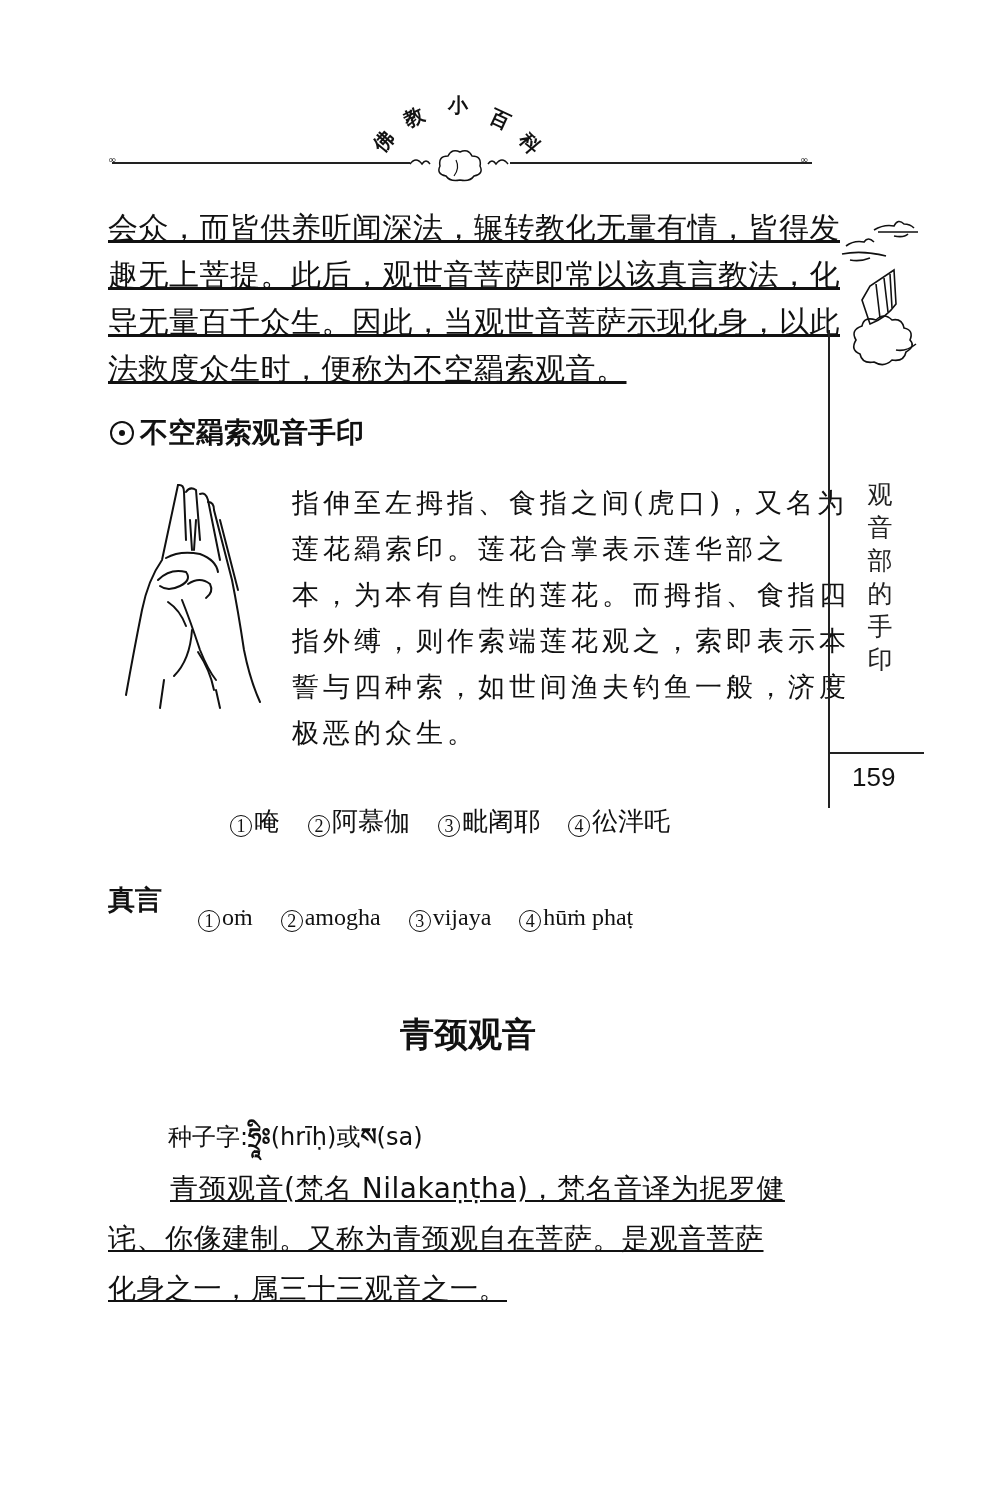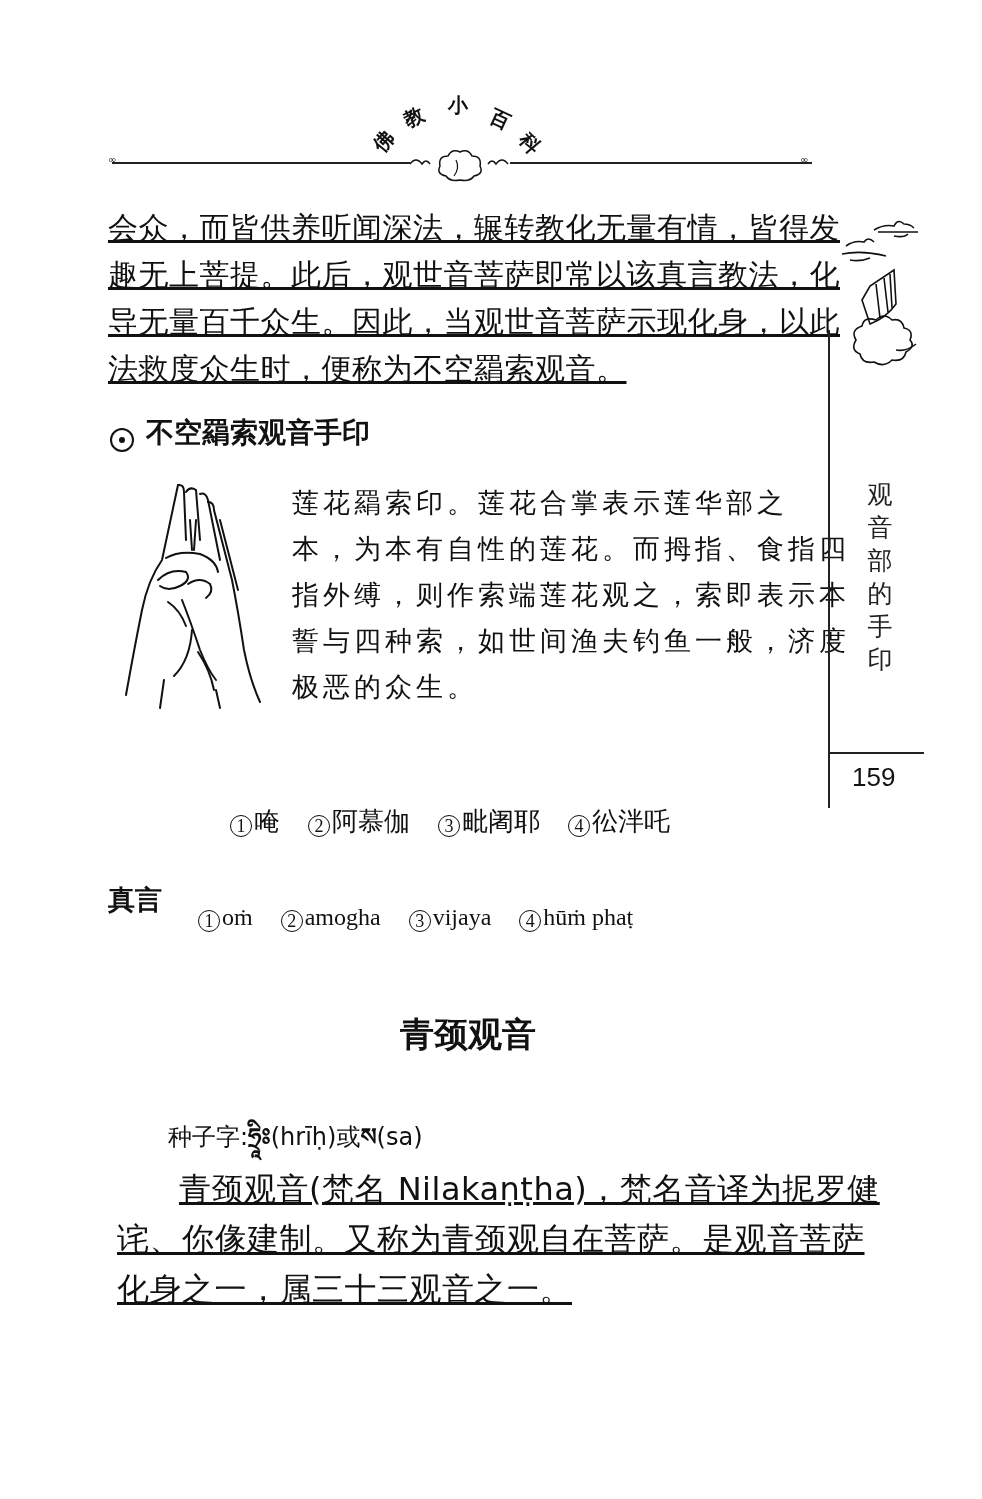--- a/index.html
+++ b/index.html
@@ -23,21 +23,21 @@
 
   
   .para {
     font-family: "DejaVu Sans", sans-serif; font-size: 30px; line-height: 47px;
     letter-spacing: 0.5px; color: #111;
   }
   .para p { margin: 0; white-space: nowrap; text-decoration: underline; }
 
   .section-h {
     font-family: "DejaVu Sans", sans-serif; font-weight: bold; font-size: 28px;
-    display: flex; align-items: flex-end; gap: 12px;
+    display: flex; align-items: center; gap: 6px;
   }
   .circ-dot {
     width: 24px; height: 24px; border: 2px solid #111; border-radius: 50%;
     display: inline-flex; align-items: center; justify-content: center; box-sizing: border-box;
   }
   .circ-dot::after { content: ""; width: 6px; height: 6px; background: #111; border-radius: 50%; }
 
   .kai {
     font-family: "DejaVu Serif", serif; font-size: 27px; line-height: 46px;
     letter-spacing: 4px; color: #111;
@@ -116,20 +116,21 @@
     <path d="M62 120 Q70 140 80 170 Q88 190 96 200"></path>
     <path d="M72 150 Q70 180 54 196"></path>
     <path d="M78 172 Q90 190 94 210"></path>
     <path d="M44 200 L40 228"></path>
     <path d="M96 210 L100 228"></path>
     <path d="M70 40 L72 70 M76 40 L74 70"></path>
   </g>
 </svg>
 
 <div class="abs kai" style="left:292px; top:480px;">
+  <p>指伸至左拇指、食指之间(虎口)，又名为</p>
   <p>莲花羂索印。莲花合掌表示莲华部之</p>
   <p>本，为本有自性的莲花。而拇指、食指四</p>
   <p>指外缚，则作索端莲花观之，索即表示本</p>
   <p>誓与四种索，如世间渔夫钓鱼一般，济度</p>
   <p>极恶的众生。</p>
 </div>
 
 <div class="abs mantra-label" style="left:108px; top:882px;">真言</div>
 <div class="abs mantra-row" style="left:198px; top:804px;margin-left:32px;">
   <span><span class="num">1</span><span>唵</span></span>
@@ -143,21 +144,21 @@
   <span><span class="num">3</span><span>vijaya</span></span>
   <span><span class="num">4</span><span>hūṁ phaṭ</span></span>
 </div>
 
 <div class="abs chapter-title" style="left:380px; top:1012px;">青颈观音</div>
 
 <div class="abs seed-line" style="left:168px; top:1110px;">
   <span>种子字:</span><span class="seed-glyph">ཧྲཱིཿ</span><span>(hrīḥ)</span><span>或</span><span class="seed-glyph">ས</span><span>(sa)</span>
 </div>
 
-<div class="abs para" style="left:108px; top:1164px; font-size:32px; line-height:50px;margin-left:9px;">
+<div class="abs para" style="left:108px; top:1164px; font-size:28px; line-height:50px;">
   <p style="padding-left:62px;">青颈观音(梵名 Nilakaṇṭha)，梵名音译为抳罗健</p>
   <p>诧、你㑰建制。又称为青颈观自在菩萨。是观音菩萨</p>
   <p>化身之一，属三十三观音之一。</p>
 </div>
 
 <svg class="abs" style="left:836px; top:200px;" width="90" height="180" viewBox="0 0 90 180">
   <g fill="none" stroke="#111" stroke-width="1.6">
     <path d="M38 30 q10 -6 20 -4 q4 -8 10 -2 q6 0 10 4 M42 32 h40 M58 36 q10 2 14 -2"></path>
     <path d="M10 46 q8 -6 18 -4 q4 -6 10 0 M6 54 q20 -4 44 2 M14 60 q10 2 20 -2"></path>
     <path d="M26 100 L34 86 L58 70 L60 104 Q50 118 34 124 Z"></path>

